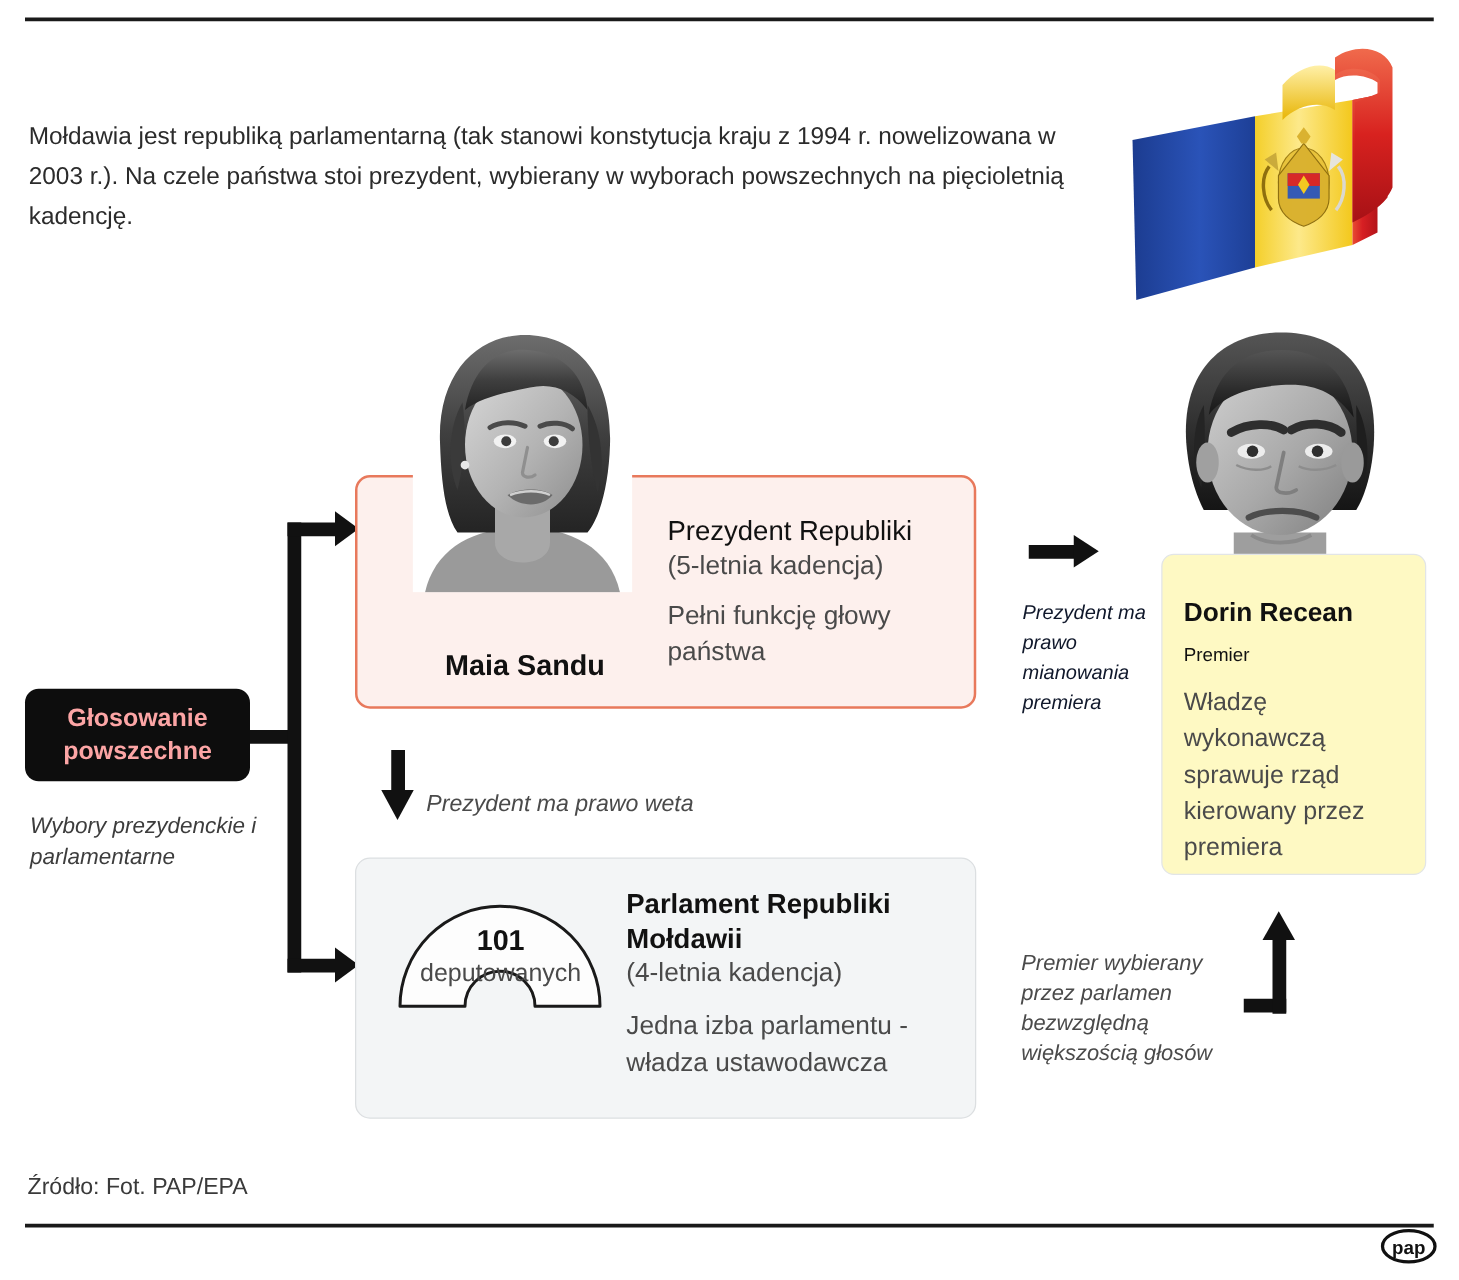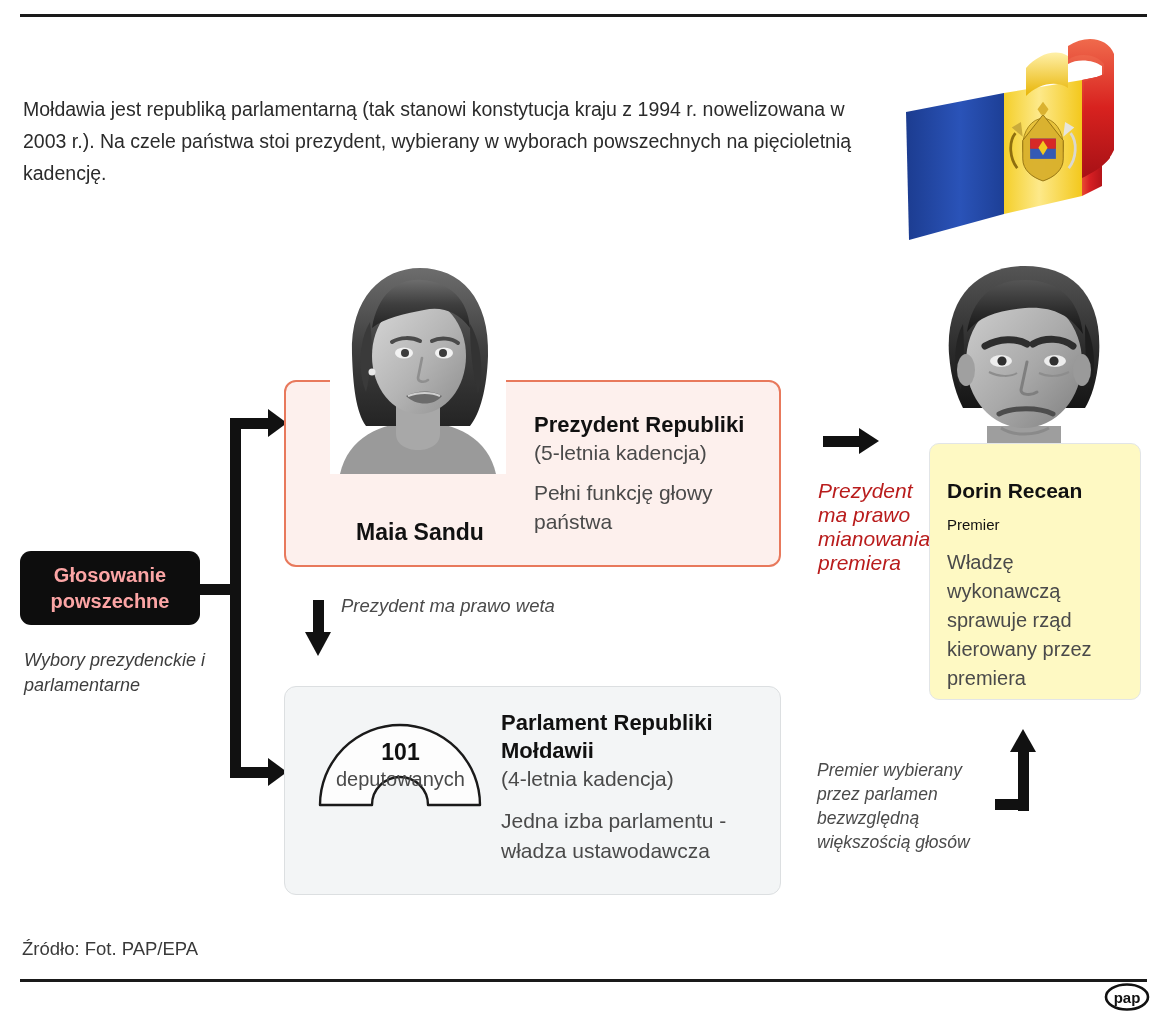--- a/index.html
+++ b/index.html
@@ -52,38 +52,38 @@
   .down-arrow .shaft {
     position: absolute; left: 8px; top: 0; width: 11px; height: 34px; background: #111;
   }
   .down-arrow .head {
     position: absolute; left: 0; top: 32px; width: 0; height: 0;
     border-left: 13px solid transparent;
     border-right: 13px solid transparent;
     border-top: 24px solid #111;
   }
   .veto-label {
-    position: absolute; left: 341px; top: 595px;
+    position: absolute; left: 341px; top: 632px;
     font-size: 18.5px; font-style: italic; color: #4a4a4a;
   }
 
   
   .right-arrow { position: absolute; left: 823px; top: 428px; width: 60px; height: 26px; }
   .right-arrow .shaft {
     position: absolute; left: 0; top: 8px; width: 40px; height: 11px; background: #111;
   }
   .right-arrow .head {
     position: absolute; left: 36px; top: 0; width: 0; height: 0;
     border-top: 13px solid transparent;
     border-bottom: 13px solid transparent;
     border-left: 20px solid #111;
   }
   .mianowanie-label {
     position: absolute; left: 818px; top: 479px; width: 110px;
-    font-size: 21px; line-height: 24px; font-style: italic; color: #b91c1c;
+    font-size: 16px; line-height: 24px; font-style: italic; color: #0f172a;
   }
 
   
   .up-elbow { position: absolute; left: 995px; top: 735px; width: 48px; height: 75px; }
   .up-elbow .horiz {
     position: absolute; left: 0; bottom: 0; width: 34px; height: 11px; background: #111;
   }
   .up-elbow .vert {
     position: absolute; left: 23px; top: 16px; width: 11px; height: 60px; background: #111;
   }
@@ -121,21 +121,21 @@
   .pres-photo {
     position: absolute; left: 44px; top: -126px; width: 176px; height: 218px;
     overflow: hidden;
   }
   .pres-name {
     position: absolute; left: 44px; top: 113px; width: 180px;
     text-align: center; font-size: 23px; font-weight: bold; color: #111; margin-top: 24px;
   }
   .pres-title {
     position: absolute; left: 248px; top: 30px;
-    font-size: 22px; font-weight: bold; color: #111;
+    font-size: 22px; font-weight: normal; color: #111;
   }
   .pres-term {
     position: absolute; left: 248px; top: 59px;
     font-size: 21px; color: #4a4a4a;
   }
   .pres-desc {
     position: absolute; left: 248px; top: 96px; width: 235px;
     font-size: 21px; line-height: 29px; color: #4a4a4a;
   }
 

